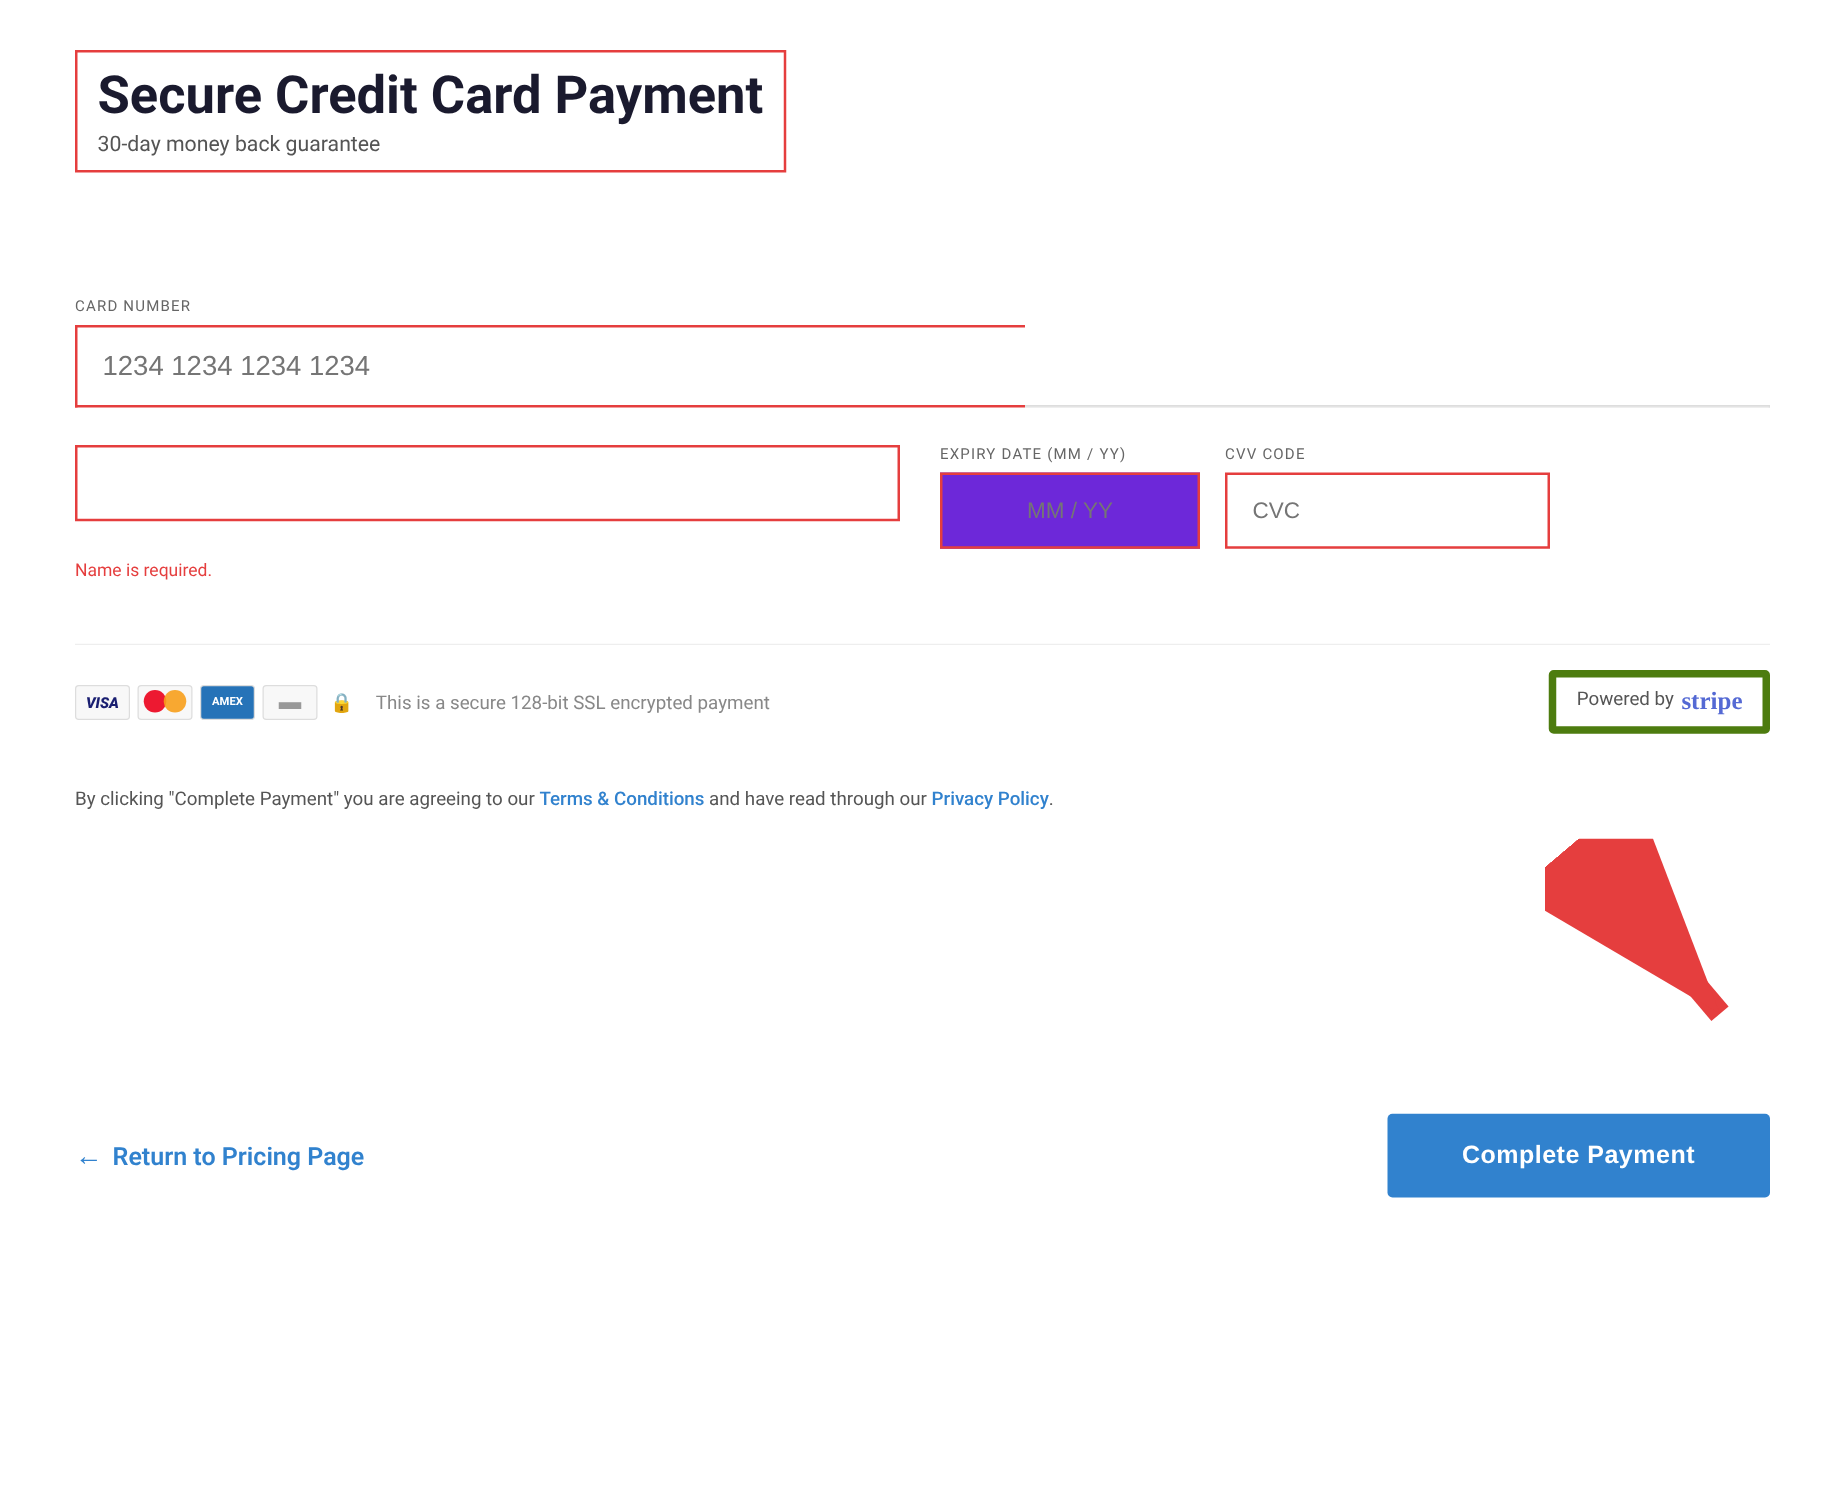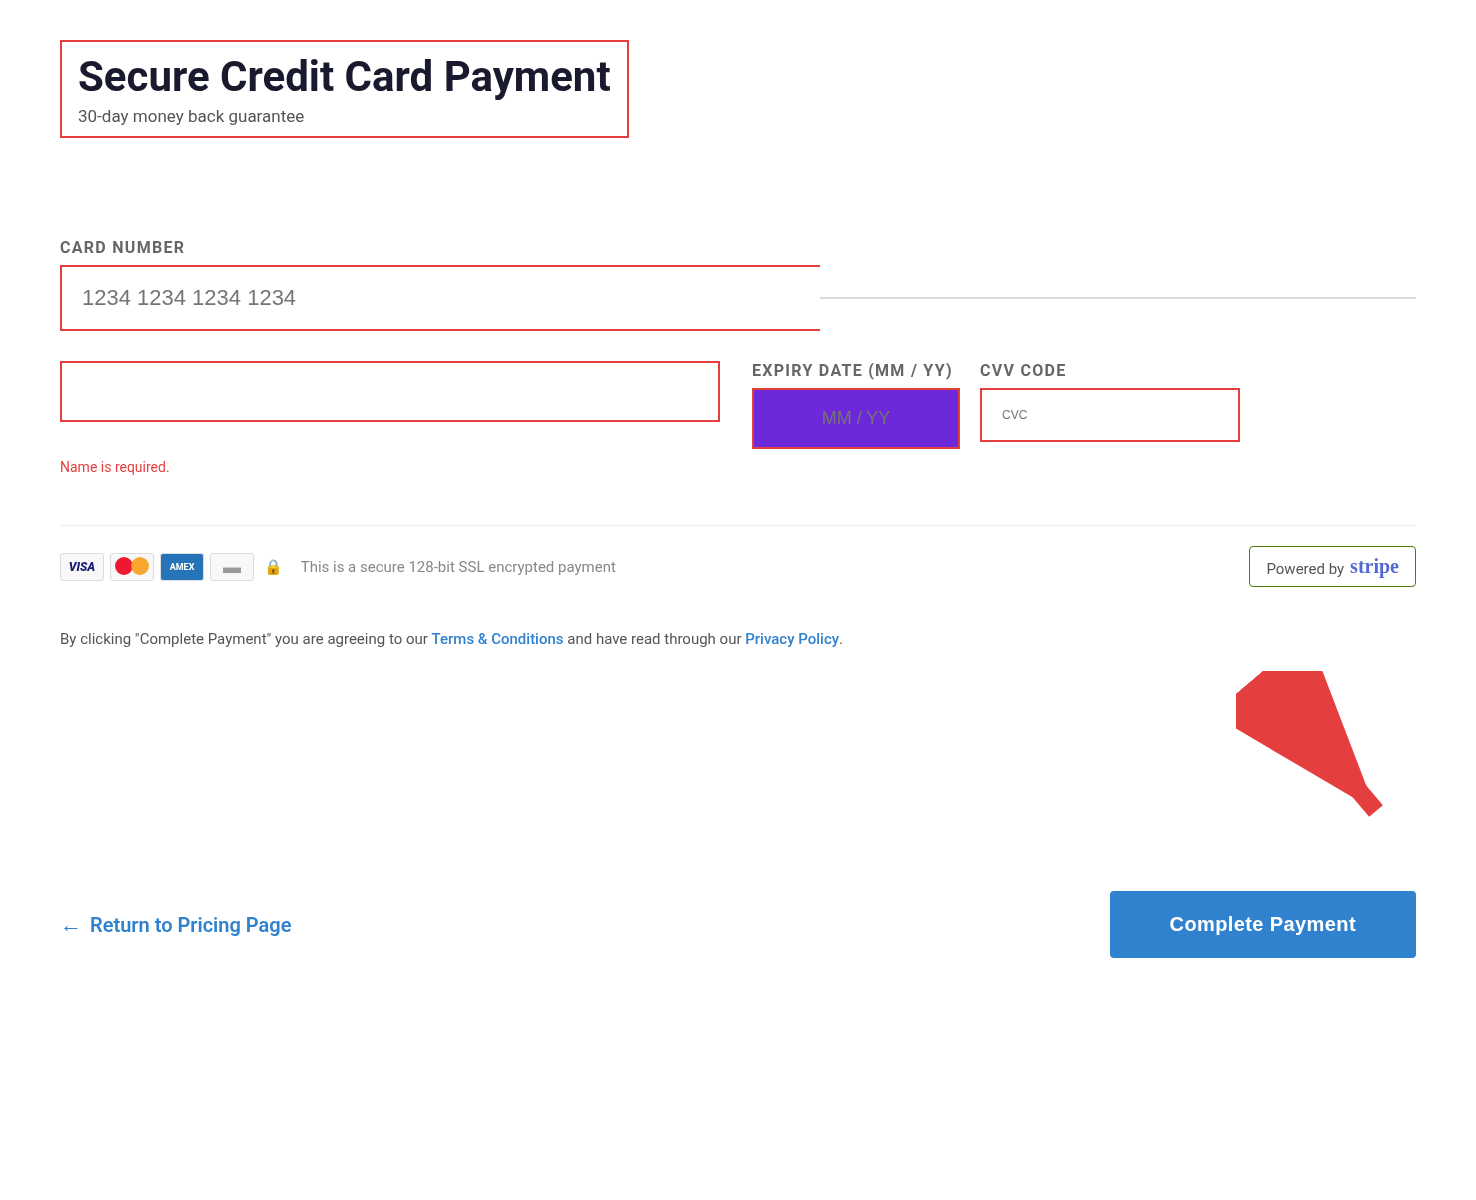--- a/index.html
+++ b/index.html
@@ -35,22 +35,22 @@
       font-size: 17px;
       color: #555;
       margin-top: 4px;
     }
 
     .form-section {
       margin-top: 40px;
     }
 
     .field-label {
-      font-size: 16px;
-      font-weight: 700;
+      font-size: 12px;
+      font-weight: 400;
       color: #666;
       letter-spacing: 0.08em;
       text-transform: uppercase;
       margin-bottom: 8px;
     }
 
     .card-number-wrapper {
       margin-bottom: 30px;
     }
 
@@ -61,21 +61,21 @@
       padding: 18px 20px;
       font-size: 22px;
       color: #bbb;
       outline: none;
       display: block;
       background: #fff;
     }
 
     .card-number-row {
       display: flex;
-      align-items: center;
+      align-items: flex-end;
     }
 
     .card-number-extension {
       flex: 1;
       border: none;
       border-bottom: 1px solid #ddd;
       border-top: 1px solid #ddd;
       border-right: 1px solid #ddd;
       background: #fff;
     }
@@ -120,21 +120,21 @@
     }
 
     .cvv-wrapper {
       flex: 0 0 260px;
     }
 
     .cvv-input {
       width: 100%;
       border: 2px solid #e53e3e;
       padding: 18px 20px;
-      font-size: 12px;
+      font-size: 18px;
       color: #bbb;
       outline: none;
       background: #fff;
       display: block;
     }
 
     .error-message {
       color: #e53e3e;
       font-size: 14px;
       margin-top: 8px;
@@ -191,27 +191,27 @@
       color: #888;
       margin-left: 8px;
     }
 
     .lock-icon {
       color: #888;
       font-size: 15px;
     }
 
     .stripe-badge {
-      border: 1px solid #4d7c0f;
+      border: 6px solid #4d7c0f;
       border-radius: 4px;
       padding: 8px 16px;
       font-size: 15px;
       color: #555;
       display: flex;
-      align-items: flex-end;
+      align-items: flex-start;
       gap: 6px;
     }
 
     .stripe-text {
       font-size: 20px;
       font-weight: 700;
       color: #5469d4;
       font-family: 'Georgia', serif;
     }
 

